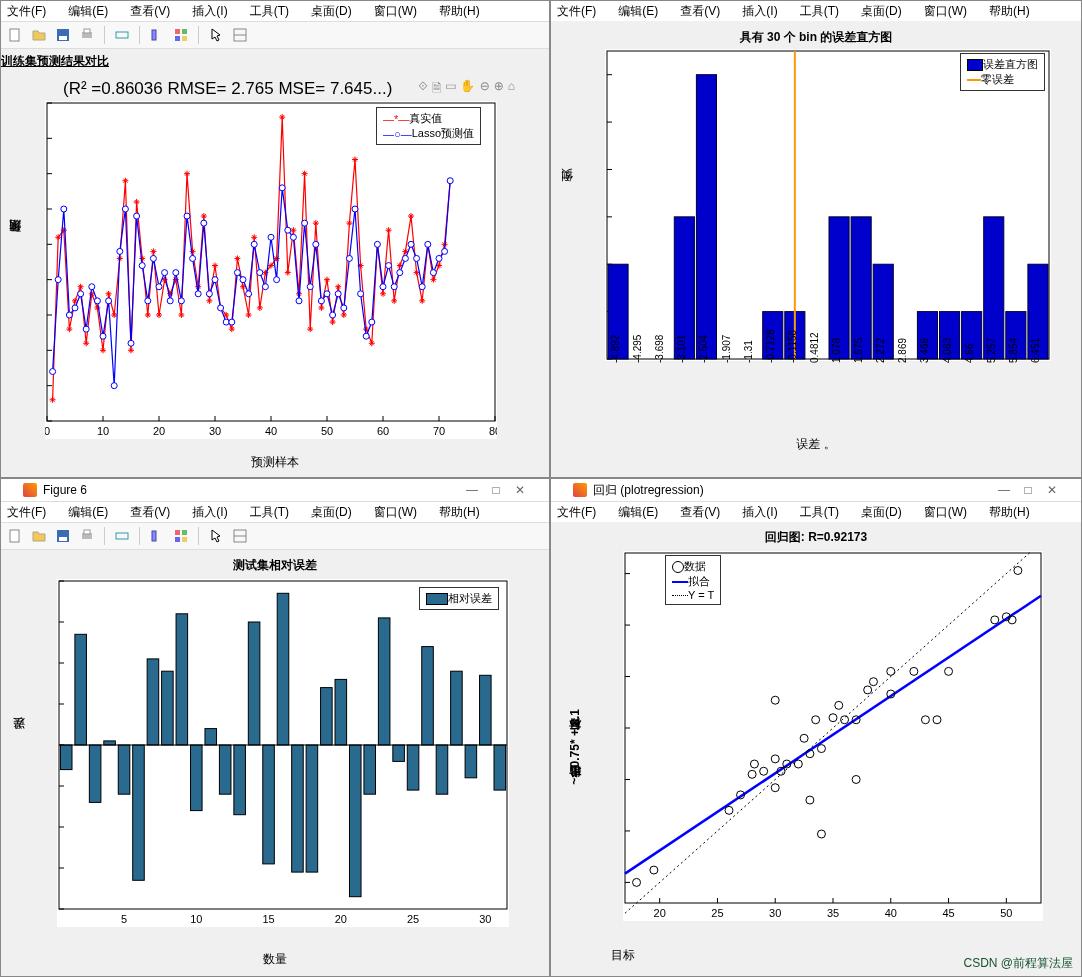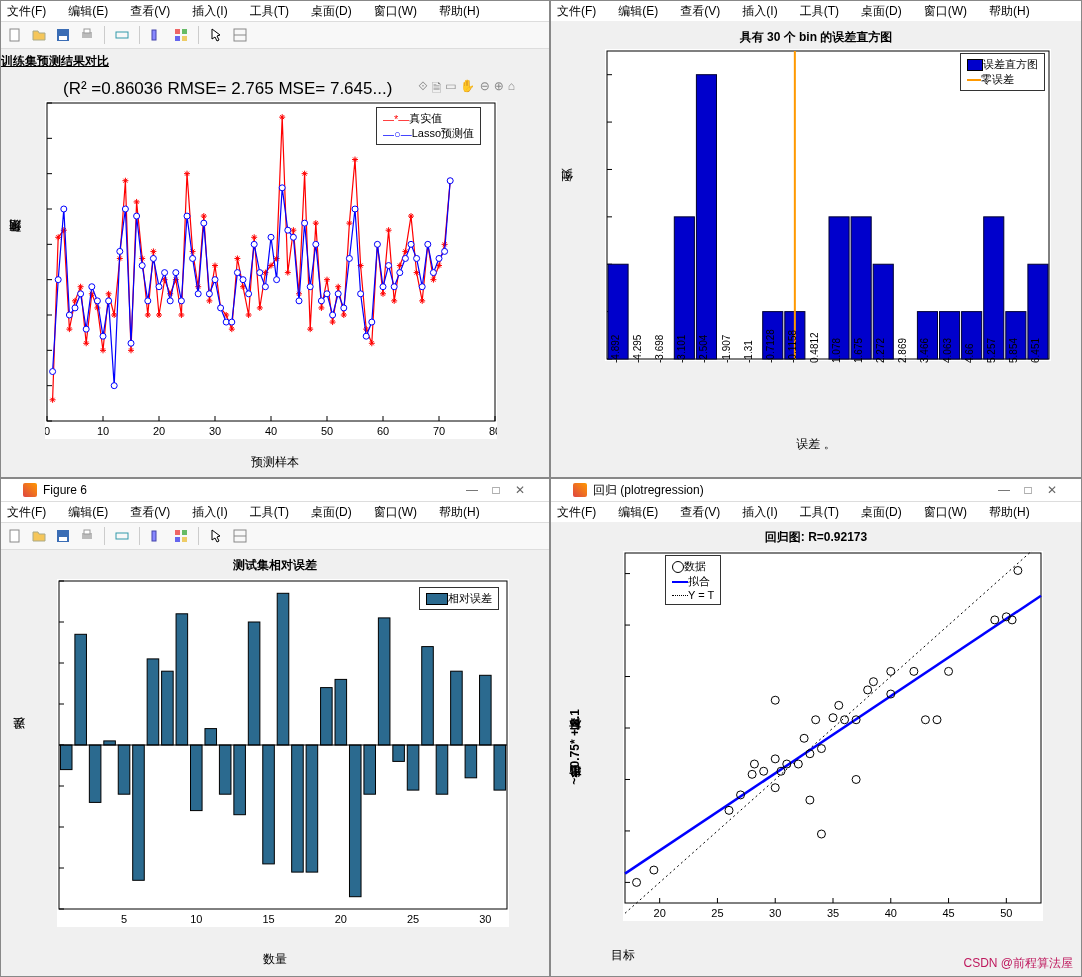--- a/index.html
+++ b/index.html
@@ -11,21 +11,21 @@
   .winbtn { width:14px; display:inline-block; text-align:center; margin-left:10px; color:#666; }
   .menubar { height:20px; display:flex; align-items:center; gap:22px; padding:0 6px; background:#fff; }
   .menubar span { cursor:default; }
   .toolbar { height:26px; display:flex; align-items:center; gap:4px; padding:0 4px; background:#f8f8f8; border-top:1px solid #ddd; border-bottom:1px solid #ddd; }
   .tbtn { width:18px; height:18px; display:flex; align-items:center; justify-content:center; border:1px solid transparent; }
   .tbtn svg { width:16px; height:16px; }
   .sep { width:1px; height:18px; background:#ccc; margin:0 3px; }
   .plotarea { position:absolute; background:#fff; }
   .legend-box { position:absolute; background:#fff; border:1px solid #333; padding:3px 6px; font-size:11px; }
   .legend-row { display:flex; align-items:center; white-space:nowrap; }
-  .watermark { position:absolute; right:8px; bottom:4px; color:#be185d; font-size:12px; }
+  .watermark { position:absolute; right:8px; bottom:4px; color:#14532d; font-size:12px; }
 </style>
 </head>
 <body>
 
 <div class="grid2x2">
 
   <div class="panel">
     <div class="menubar">
       <span>文件(F)</span>
       <span>编辑(E)</span>

